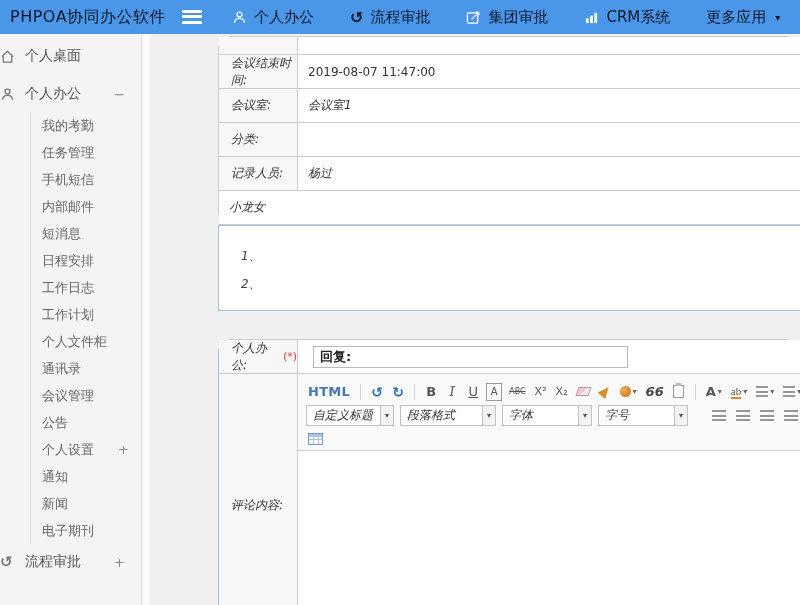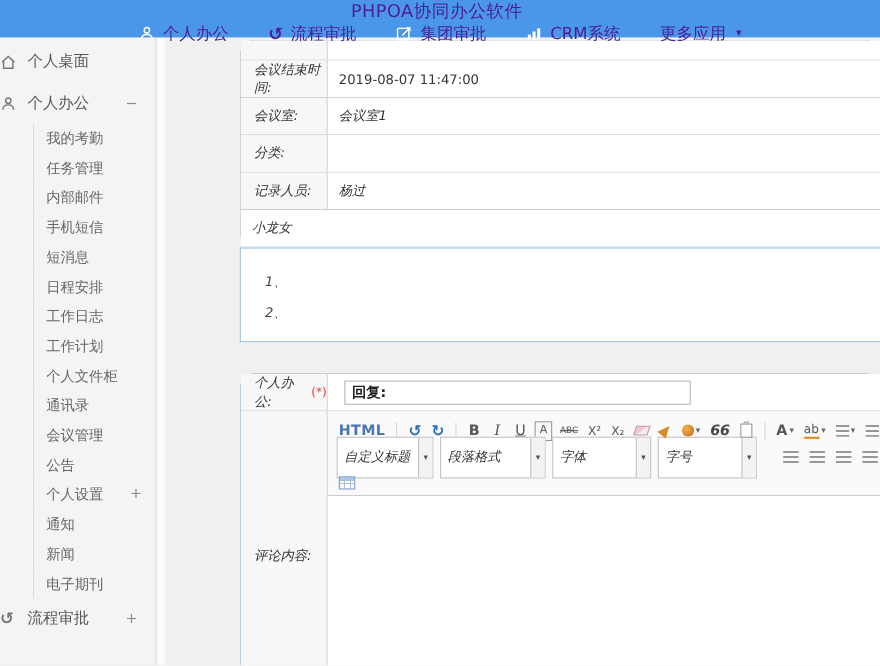--- a/index.html
+++ b/index.html
@@ -4,21 +4,21 @@
 <style>
   * { box-sizing: border-box; margin: 0; padding: 0; }
   html,body { width:800px; height:605px; overflow:hidden; }
   body {
     font-family: "DejaVu Sans", "Liberation Sans", sans-serif;
     position: relative; background:#f0f0f0; font-size:12px; color:#333;
   }
 
   
   .topbar { position:absolute; top:0; left:0; right:0; height:34px;
-    background:#4a96e8; display:flex; align-items:center; color:#4c1d95; z-index:10;flex-direction:column;}
+    background:#4a96e8; display:flex; align-items:center; color:#0f172a; z-index:10;}
   .logo { width:182px; padding-left:10px; font-size:16px; letter-spacing:.5px; }
   .hamburger { width:20px; height:14px; margin-right:30px; cursor:pointer;
     background: repeating-linear-gradient(to bottom,#fff 0 3px,transparent 3px 5.5px); }
   .nav { display:flex; align-items:center; gap:36px; }
   .nav-item { display:flex; align-items:center; gap:7px; font-size:15px; cursor:pointer; }
   .nav-item svg { display:block; }
   .glyph-cycle::before { content:"\21BA"; font-size:16px; font-weight:bold; }
   .nav-caret { font-size:10px; margin-left:2px; }
 
   
@@ -91,26 +91,26 @@
   .icon-eraser { width:13px; height:9px; border:1px solid #c294a2;
     background:linear-gradient(135deg,#f3c6d2 50%,#eee 50%); transform:skewX(-18deg); }
   .icon-brush { width:0; height:0; border-left:5px solid transparent;
     border-right:5px solid transparent; border-bottom:11px solid #d88b2f;
     transform:rotate(40deg); }
   .icon-pencil { width:11px; height:11px; border-radius:50%;
     background:radial-gradient(circle at 35% 35%,#f0b050,#c06818); }
   .icon-paste { width:11px; height:13px; border:1px solid #999; background:#fff; position:relative; }
   .icon-paste::before { content:""; position:absolute; top:-3px; left:2px; width:5px; height:3px; background:#bbb; }
   .icon-page { width:11px; height:13px; border:1px solid #aaa; background:#fff; }
-  .hl-under { border-bottom:2px solid #e08a2e; font-size:11px; line-height:12px; }
+  .hl-under { border-bottom:2px solid #e08a2e; font-size:11px; line-height:12px;font-family:Liberation Serif, serif; }
   .bars { width:14px; height:12px; display:inline-block;
     background:repeating-linear-gradient(to bottom,#979797 0 2px,transparent 2px 4.6px); }
   .bars.sm { width:12px; height:11px; }
   .dd { display:inline-flex; align-items:center; justify-content:space-between;
-    background:#fff; border:1px solid #c2c2c2; height:38px; font-size:12px;
+    background:#fff; border:1px solid #c2c2c2; height:21px; font-size:12px;
     padding-left:6px; font-style:italic; color:#333; cursor:pointer; }
   .dd .dd-caret { border-left:1px solid #c2c2c2; align-self:stretch; display:flex;
     align-items:center; padding:0 4px; margin-left:5px; font-size:8px; color:#555;
     font-style:normal; background:#f3f3f3; }
   .dd.w1{width:88px}.dd.w2{width:96px}.dd.w3{width:90px}.dd.w4{width:90px}
   .icon-table { width:15px; height:12px; border:1px solid #7a9bd0;
     background:linear-gradient(#aac4ea 0 3px, transparent 3px),
       repeating-linear-gradient(to right,transparent 0 4px,#aebfd8 4px 5px),
       repeating-linear-gradient(to bottom,transparent 0 5px,#aebfd8 5px 6px);
     background-color:#fff; }
@@ -183,24 +183,24 @@
     <span class="toggle">−</span>
   </div>
   <div class="sub-list">
     <div class="sub-item">
         <span>我的考勤</span>
       </div>
     <div class="sub-item">
         <span>任务管理</span>
       </div>
     <div class="sub-item">
+        <span>手机短信</span>
+      </div>
+    <div class="sub-item">
         <span>内部邮件</span>
-      </div>
-    <div class="sub-item">
-        <span>手机短信</span>
       </div>
     <div class="sub-item">
         <span>短消息</span>
       </div>
     <div class="sub-item">
         <span>日程安排</span>
       </div>
     <div class="sub-item">
         <span>工作日志</span>
       </div>

